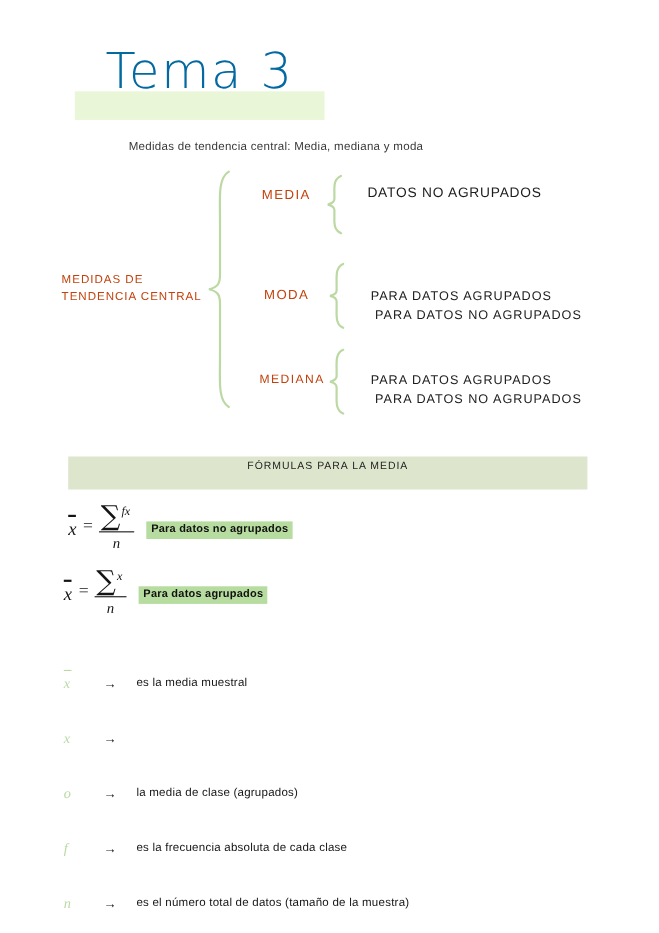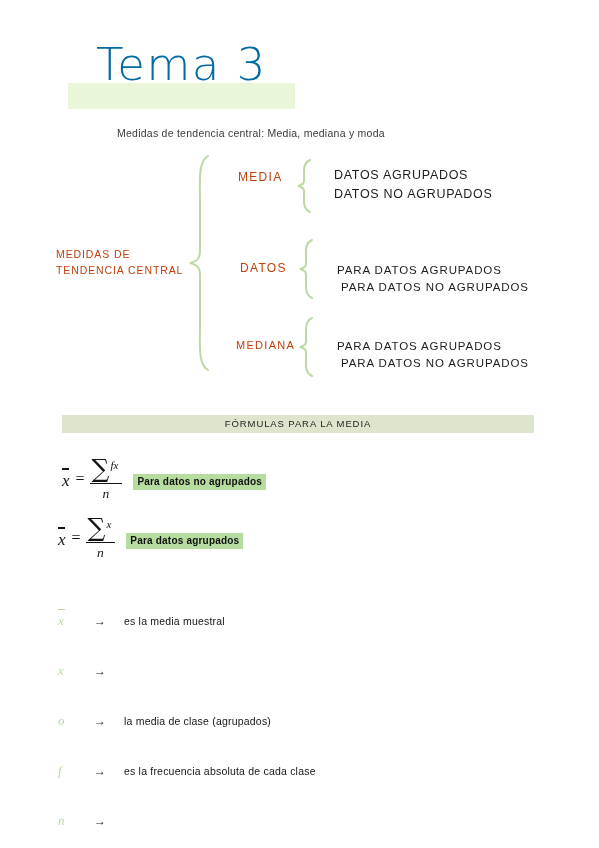--- a/index.html
+++ b/index.html
@@ -106,21 +106,21 @@
   #leaves-moda    { left: 337px; top: 112px; }
   #leaves-mediana { left: 337px; top: 188px; }
   .leaf-line.indented { padding-left: 4px; }
 
   
   #formula-banner {
     position: absolute;
     left: 62px;
     top: 415px;
     width: 472px;
-    height: 18px;
+    height: 30px;
     background: #dde5cd;
   }
   #formula-banner-text {
     position: absolute;
     left: 0;
     top: 0;
     width: 472px;
     height: 18px;
     line-height: 18px;
     text-align: center;
@@ -278,25 +278,24 @@
 
     <div class="diagram-label" id="root-label">MEDIDAS DE TENDENCIA CENTRAL</div>
 
     <div class="diagram-label" id="label-media">MEDIA</div>
     <div class="brace" style="left:295px; top:8px;">
       <svg width="20" height="56" viewBox="0 0 20 56" fill="none">
         <path d="M15 2 C8 5, 9 12, 9 18 L9 23 C9 26, 7 27, 3 28 C7 29, 9 30, 9 33 L9 38 C9 44, 8 51, 15 54" stroke="#bcd9a4" stroke-width="2" fill="none" stroke-linecap="round"></path>
       </svg>
     </div>
     <div class="leaf-group" id="leaves-media">
-      <div class="leaf-line">DATOS AGRUPADOS</div>
       <div class="leaf-line">DATOS NO AGRUPADOS</div>
     </div>
 
-    <div class="diagram-label" id="label-moda">DATOS</div>
+    <div class="diagram-label" id="label-moda">MODA</div>
     <div class="brace" style="left:297px; top:88px;">
       <svg width="20" height="62" viewBox="0 0 20 62" fill="none">
         <path d="M15 2 C8 5, 9 13, 9 20 L9 26 C9 29, 7 30, 3 31 C7 32, 9 33, 9 36 L9 42 C9 49, 8 57, 15 60" stroke="#bcd9a4" stroke-width="2" fill="none" stroke-linecap="round"></path>
       </svg>
     </div>
     <div class="leaf-group" id="leaves-moda">
       <div class="leaf-line">PARA DATOS AGRUPADOS</div>
       <div class="leaf-line indented">PARA DATOS NO AGRUPADOS</div>
     </div>
 
@@ -386,17 +385,18 @@
       </span>
       <span class="legend-arrow">→</span>
       <span class="legend-text">es la frecuencia absoluta de cada clase</span>
     </div>
 
     <div class="legend-row">
       <span class="legend-symbol">
         <span>n</span>
       </span>
       <span class="legend-arrow">→</span>
+      <span class="legend-text">es el número total de datos (tamaño de la muestra)</span>
     </div>
 
   </div>
 
 </div>
 
 </body></html>

